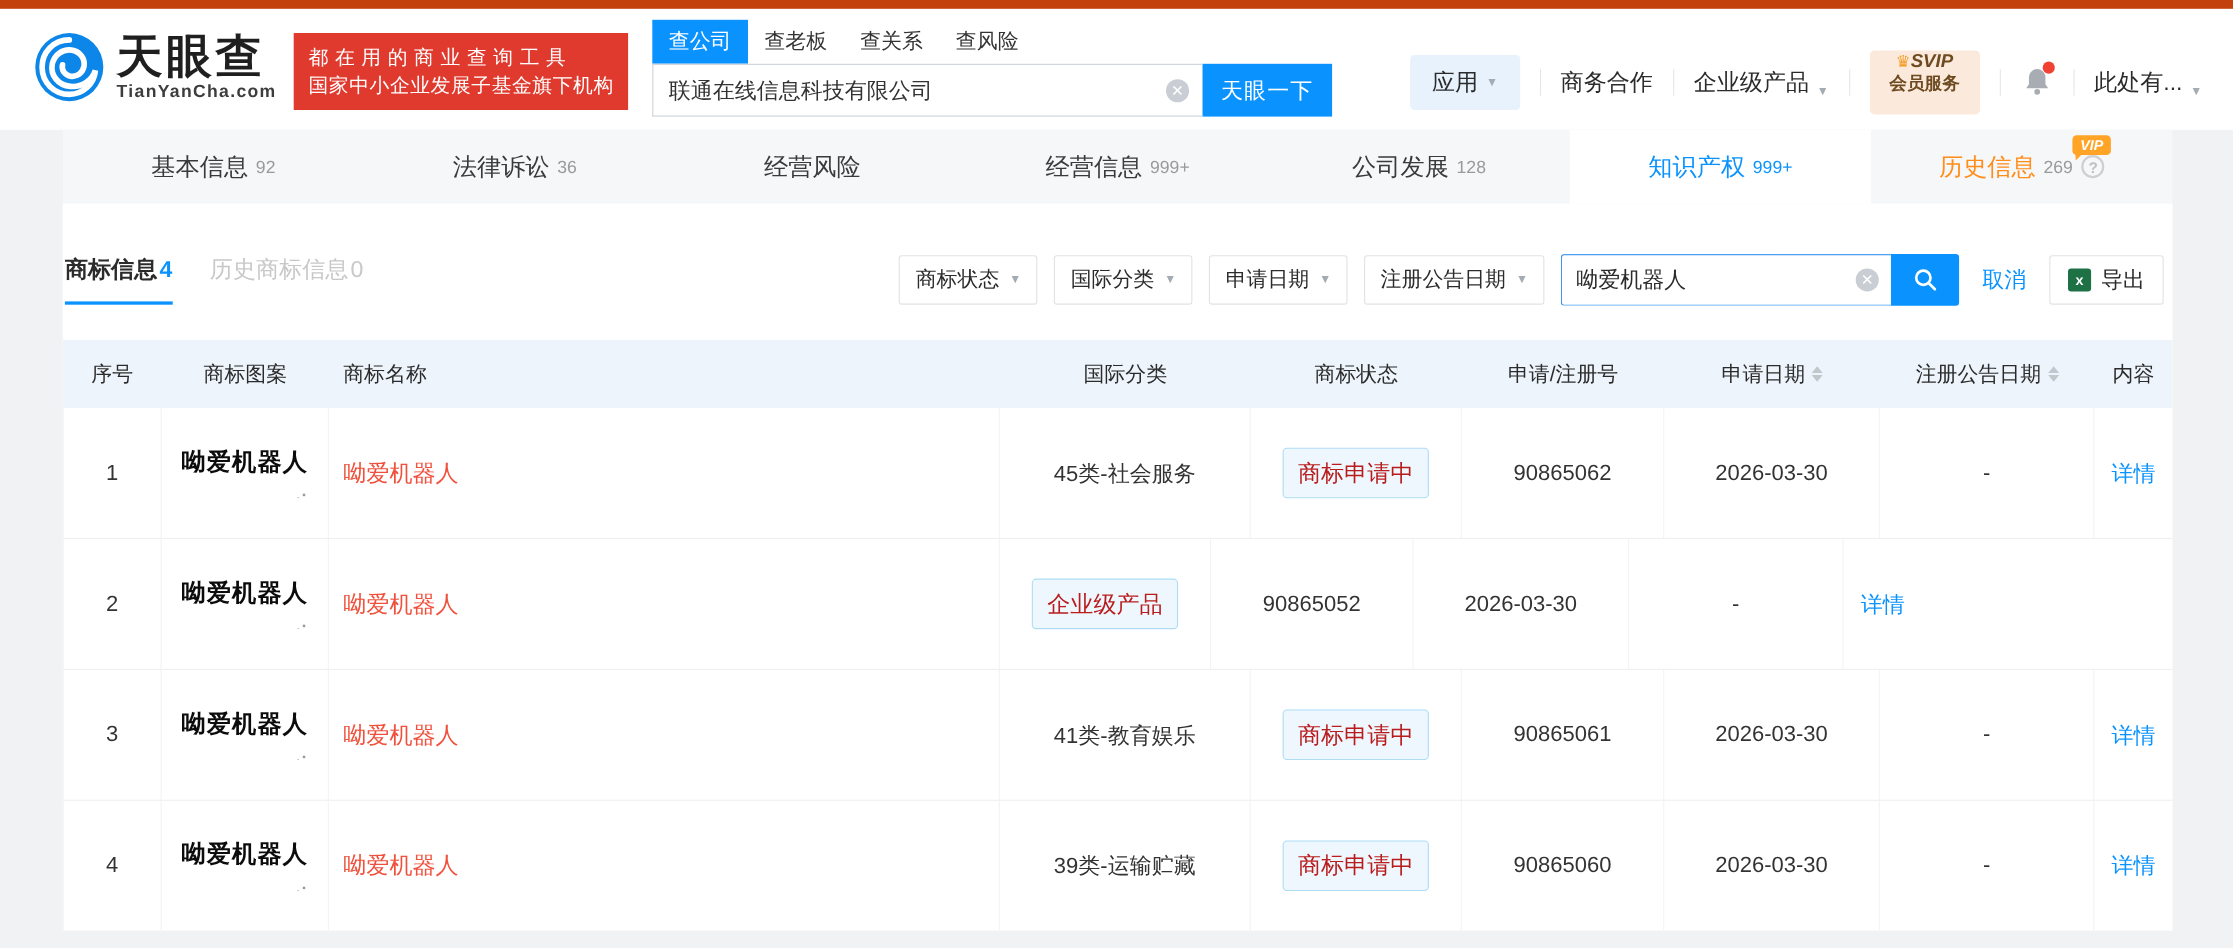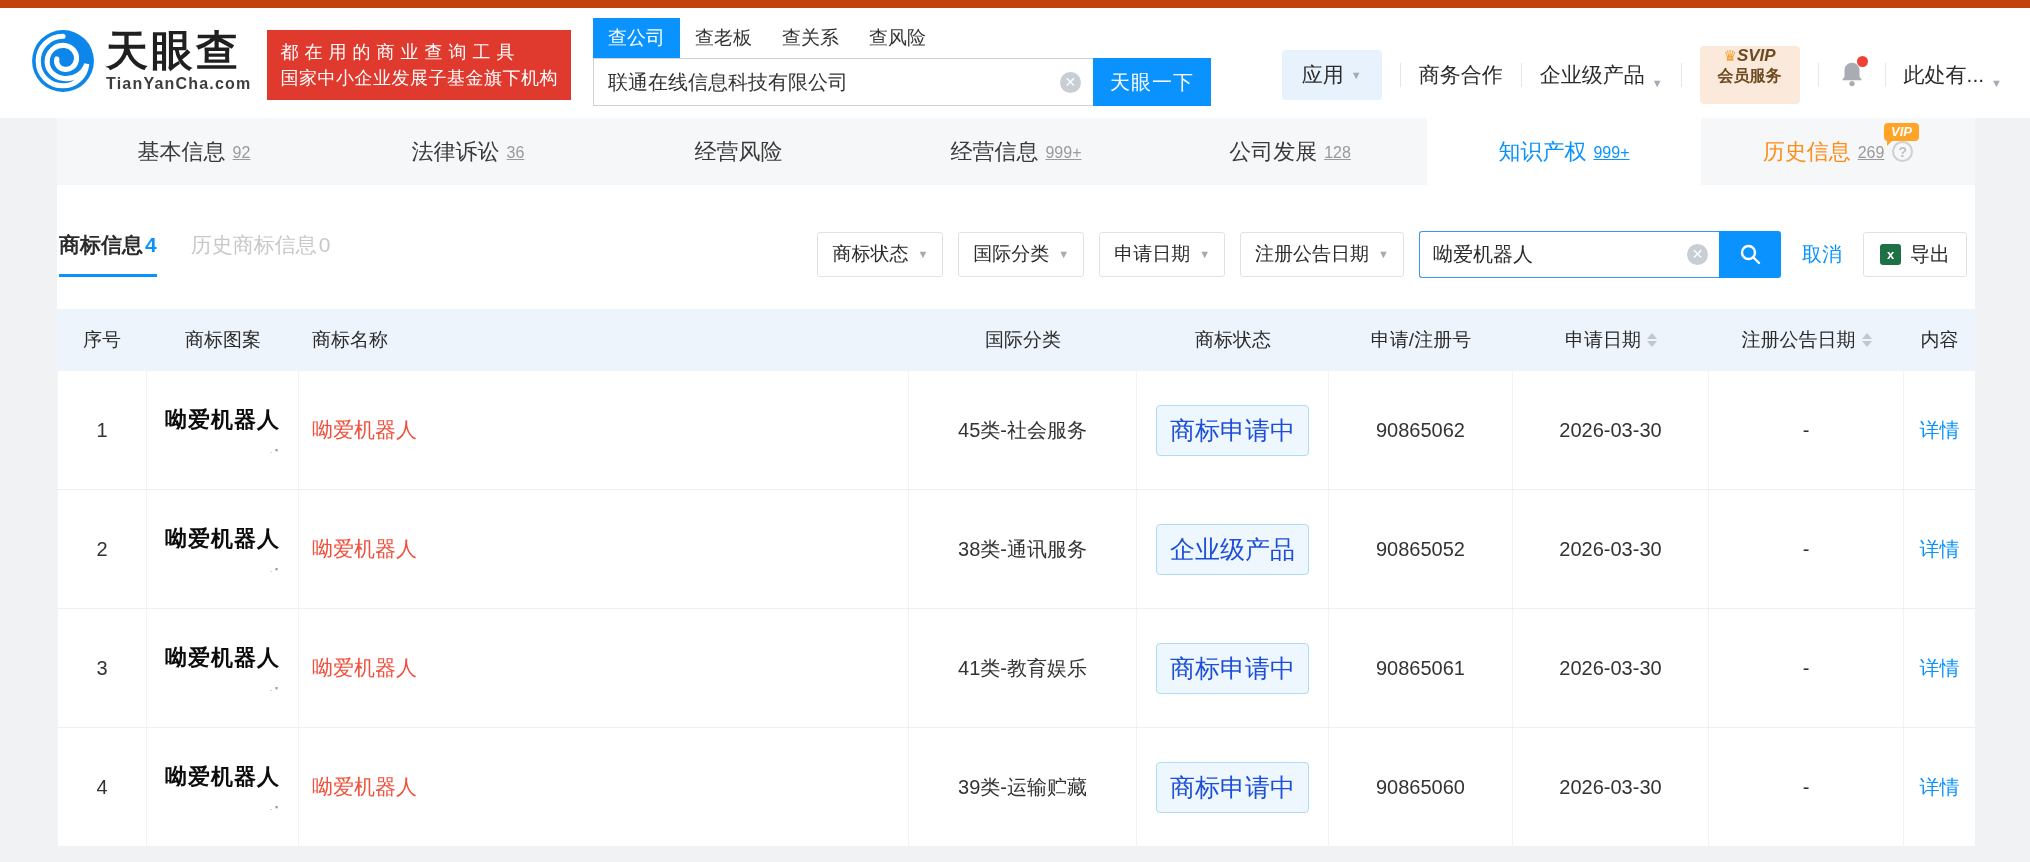--- a/index.html
+++ b/index.html
@@ -63,21 +63,21 @@
   .svip-l2 { font-size:16px; font-weight:bold; color:#6e4a21; line-height:20px; }
   .bell-wrap { position:relative; width:30px; height:32px; cursor:pointer; }
   .bell-dot { position:absolute; top:-3px; right:-1px; width:11px; height:11px; border-radius:50%; background:#f04134; }
 
   
   .tabbar {
     margin:0 55px 0 57px; height:67px; background:#f6f7f8; display:flex;
   }
   .nav-tab { flex:1; display:flex; align-items:center; justify-content:center;
     font-size:22px; color:#3a3a3a; cursor:pointer; position:relative; }
-  .nav-count { font-size:16px; color:#9a9a9a; margin-left:7px; margin-top:3px;text-decoration:underline; }
+  .nav-count { font-size:16px; color:#9a9a9a; margin-left:7px; margin-top:3px; }
   .nav-tab.active { background:#fff; color:#0a93ff; }
   .nav-tab.active .nav-count { color:#0a93ff; }
   .nav-tab.history { color:#ff8d1a; }
   .q-ic { width:21px; height:21px; border-radius:50%; border:2px solid #cfcfcf; color:#c0c0c0;
     font-size:14px; line-height:18px; text-align:center; margin-left:8px; font-weight:bold; }
   .vip-tag { position:absolute; top:5px; right:56px; background:#ffa426; color:#fff;
     font-size:13px; font-weight:bold; font-style:italic; padding:1px 7px 2px; border-radius:4px; }
   .vip-tag:after { content:""; position:absolute; left:3px; bottom:-5px;
     border:3px solid transparent; border-top-color:#ffa426; border-left-color:#ffa426; }
 
@@ -128,22 +128,22 @@
   .td:first-child { border-left:1px solid #f2f3f4; }
 
   .c0 { width:90px; }  .c1 { width:152px; } .c2 { width:610px; justify-content:flex-start; padding-left:13px; }
   .c3 { width:228px; } .c4 { width:192px; } .c5 { width:184px; }
   .c6 { width:196px; } .c7 { width:195px; } .c8 { width:71px; }
 
   .tm-img { display:flex; flex-direction:column; align-items:center; }
   .tm-img .tm-text { font-size:22px; font-weight:bold; color:#0c0c0c; letter-spacing:1px; white-space:nowrap; }
   .tm-img .tm-mark { align-self:flex-end; font-size:9px; color:#9a9a9a; margin:10px 2px 0 0; }
   .tm-name { font-size:21px; color:#f0503c; cursor:pointer; }
-  .status-badge { border:1px solid #aedcf5; background:#eef7fd; color:#1d4ed8;
-    font-size:25px; padding:8px 13px; border-radius:4px; white-space:nowrap; cursor:default; }
+  .status-badge { border:1px solid #aedcf5; background:#eef7fd; color:#b91c1c;
+    font-size:21px; padding:8px 13px; border-radius:4px; white-space:nowrap; cursor:default; }
   .detail-link { font-size:20px; color:#0a93ff; cursor:pointer; }
 </style>
 </head>
 <body>
 
 <div class="header">
   <div class="logo-wrap">
     <svg class="logo-icon" viewBox="0 0 64 64">
       <circle cx="32" cy="32" r="30" fill="#0c86e8"></circle>
       <path d="M32 8 C18 8 8 19 8 32 C8 46 19 56 32 56 C44 56 54 47 55 35 C52 44 43 50 33 49 C22 48 15 39 17 29 C19 21 26 16 34 17 C41 18 46 24 45 31 C44 37 39 41 33 40 C28 39 25 35 26 30" fill="none" stroke="#ffffff" stroke-width="5" stroke-linecap="round"></path>
@@ -346,21 +346,20 @@
       <div class="td c0">2</div>
       <div class="td c1">
           <div class="tm-img">
         <span class="tm-text">呦爱机器人</span>
         <span class="tm-mark">. ▪</span>
           </div>
         </div>
       <div class="td c2">
           <span class="tm-name">呦爱机器人</span>
         </div>
-      <div class="td c3">38类-通讯服务</div>
       <div class="td c4">
           <span class="status-badge">企业级产品</span>
         </div>
       <div class="td c5">90865052</div>
       <div class="td c6">2026-03-30</div>
       <div class="td c7">-</div>
       <div class="td c8">
           <span class="detail-link">详情</span>
         </div>
     </div>

